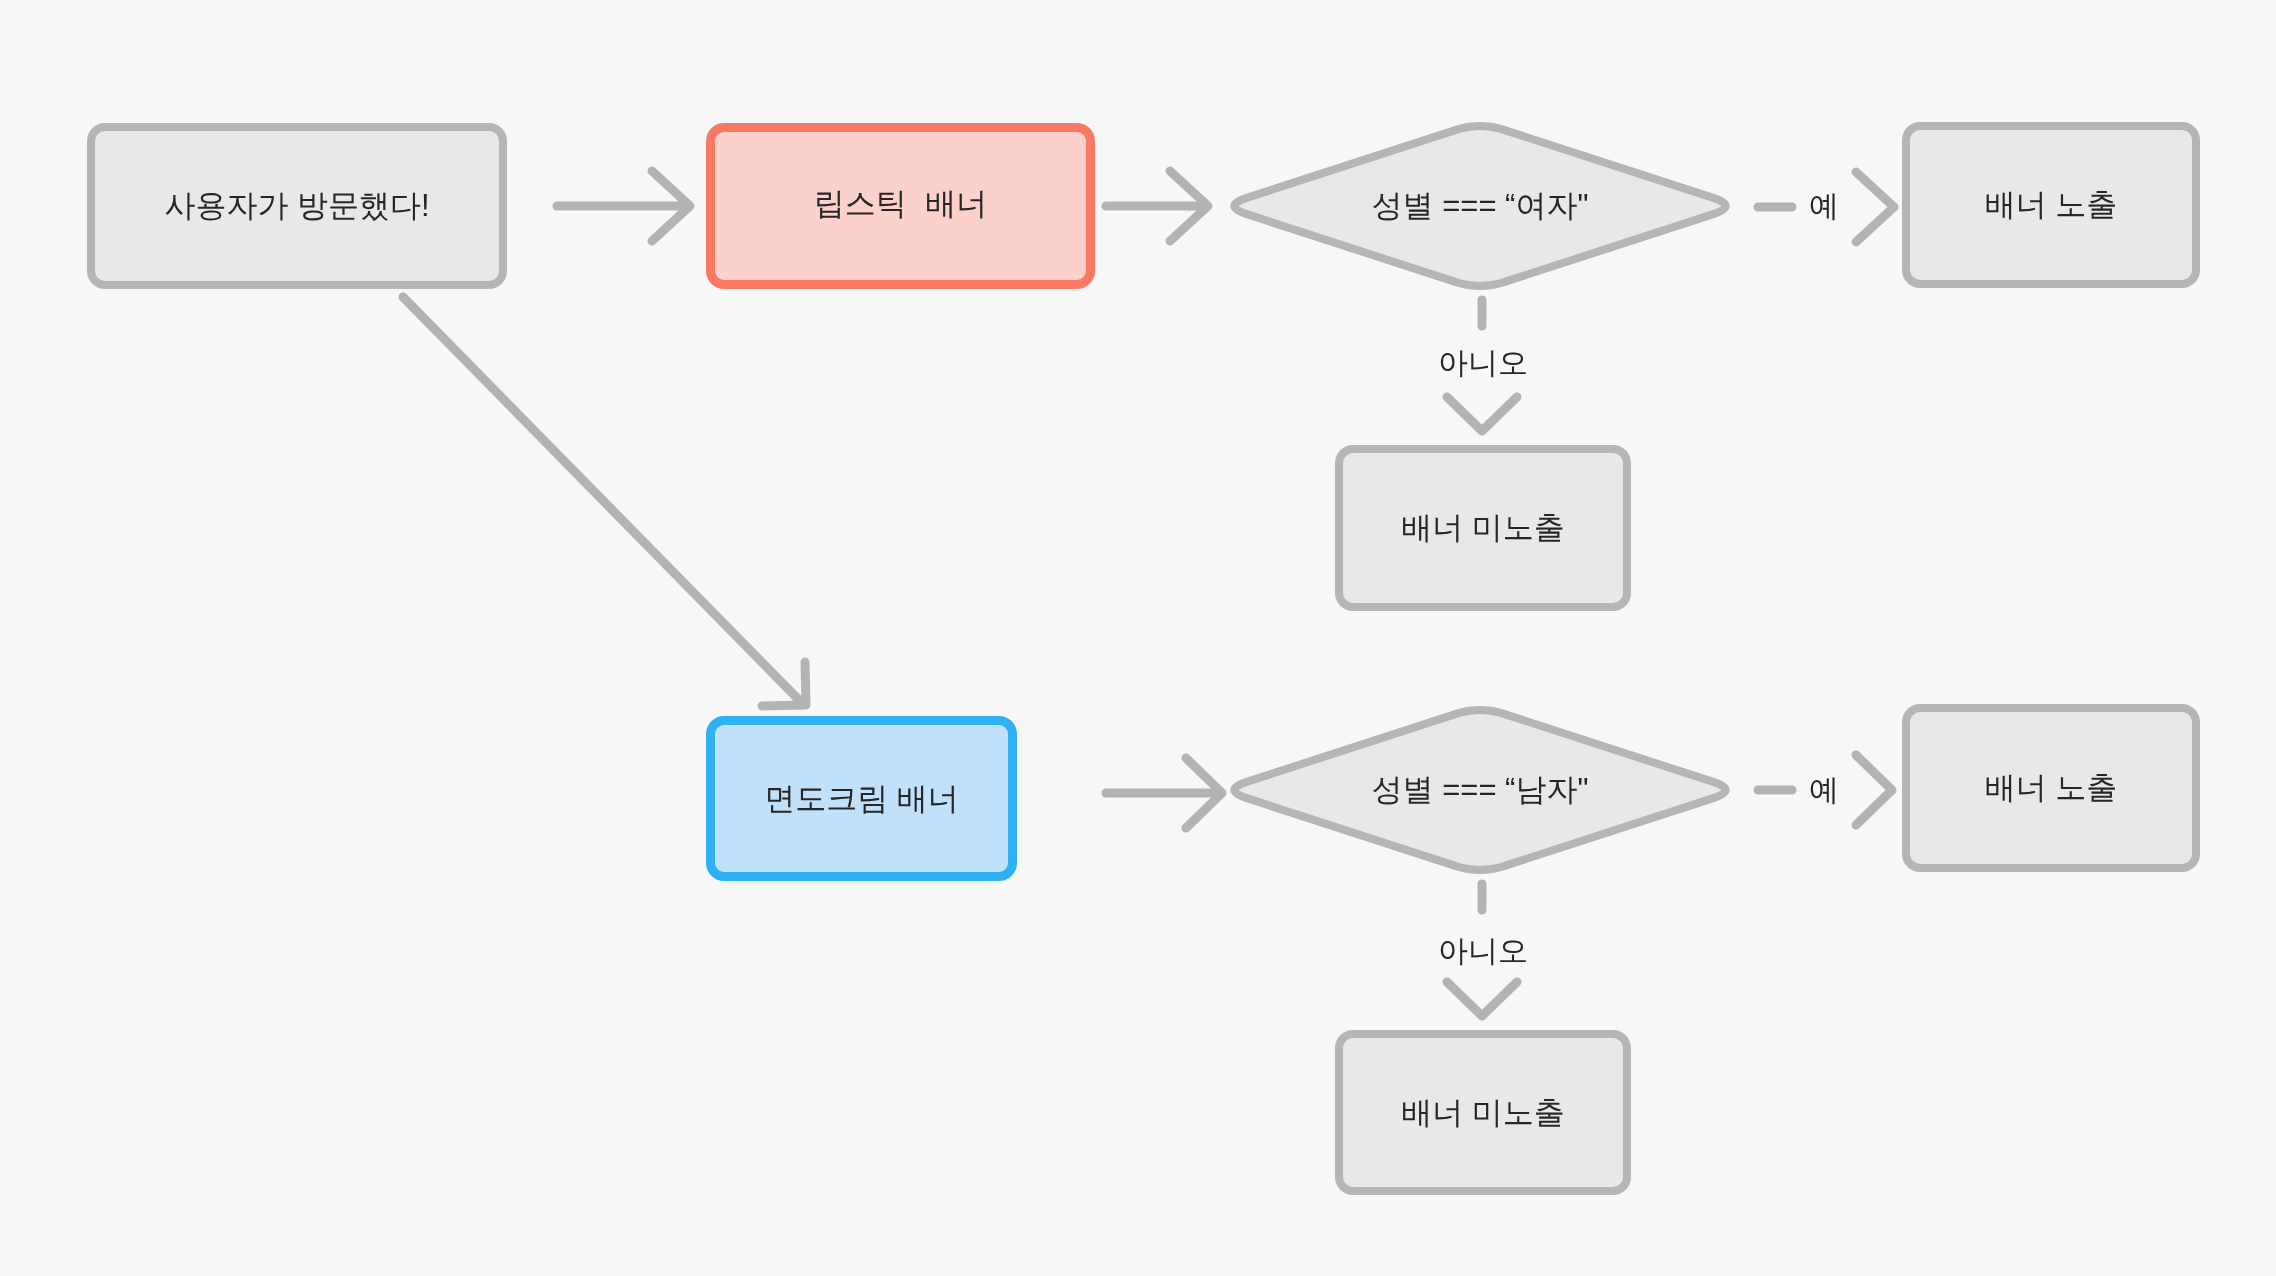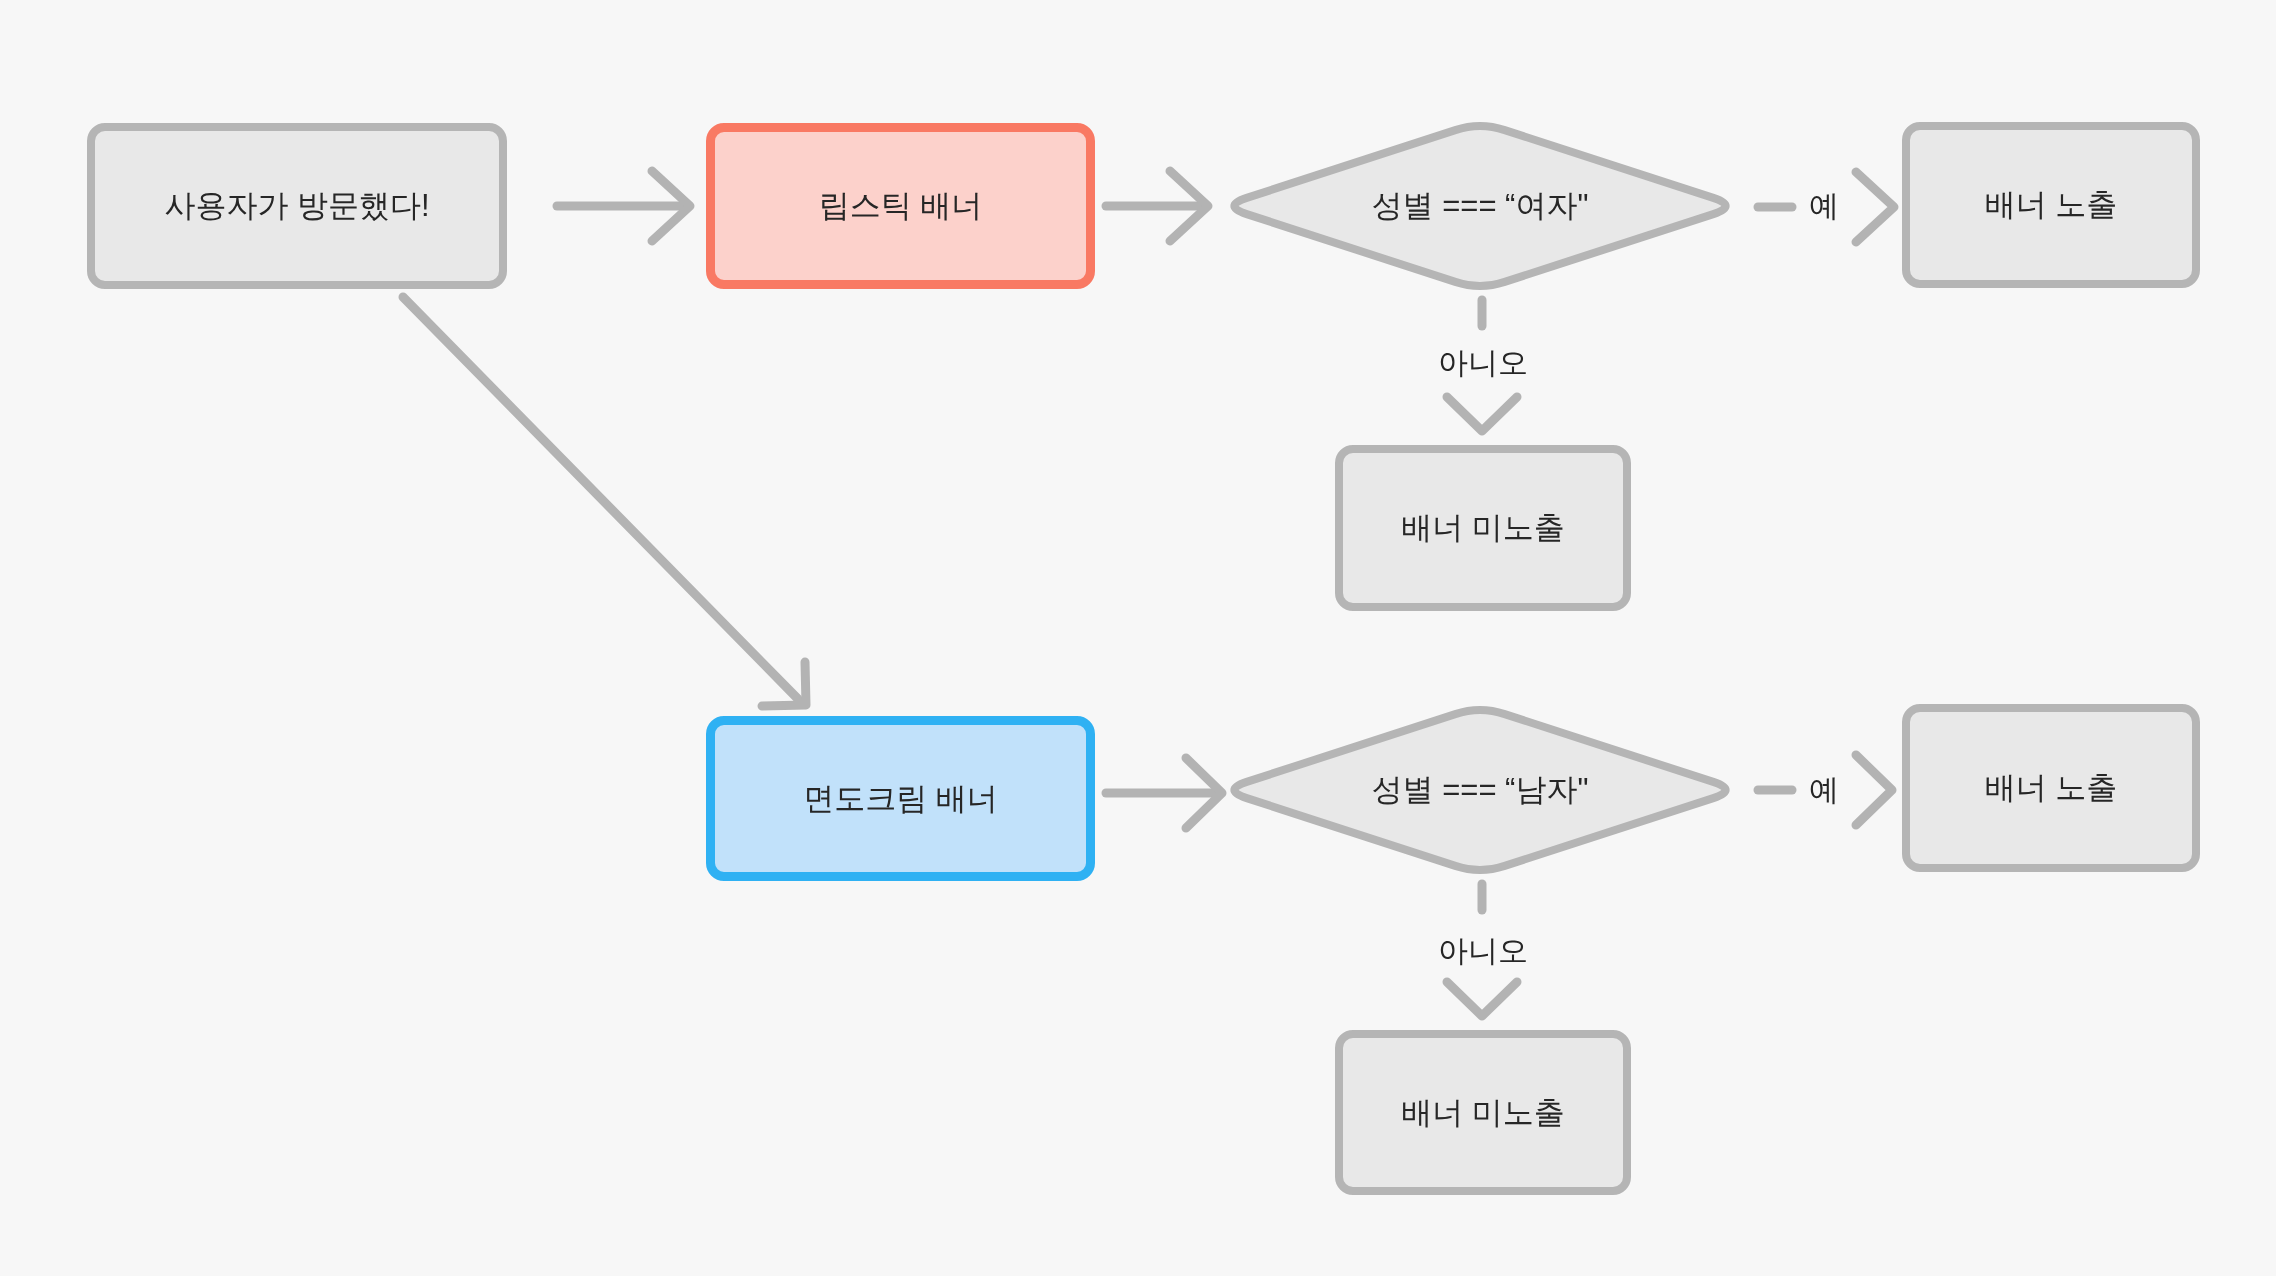--- a/index.html
+++ b/index.html
@@ -51,20 +51,21 @@
     cursor:default;
   }
   .rect{
     background:var(--c-node-fill);
     border:8px solid var(--c-node-border);
     border-radius:18px;
   }
   .rect.red{
     background:var(--c-lipstick-fill);
     border:9px solid var(--c-lipstick-border);
+    font-family:Liberation Mono, monospace;
   }
   .rect.blue{
     background:var(--c-shaving-fill);
     border:9px solid var(--c-shaving-border);
   }
   .diamond{
     background:none;
     border:none;
   }
   .diamond-shape{
@@ -137,21 +138,21 @@
   </div>
 
   <div class="node rect" style="left:1902px;top:122px;width:298px;height:166px">
     <span class="node-label">배너 노출</span>
   </div>
 
   <div class="node rect" style="left:1335px;top:445px;width:296px;height:166px">
     <span class="node-label">배너 미노출</span>
   </div>
 
-  <div class="node rect blue" style="left:706px;top:716px;width:389px;height:165px">
+  <div class="node rect blue" style="left:706px;top:716px;width:311px;height:165px">
     <span class="node-label">면도크림 배너</span>
   </div>
 
   <div class="node diamond" style="left:1210px;top:695px;width:540px;height:190px">
     <svg class="diamond-shape" width="540" height="190" viewBox="0 0 540 190">
       <path d="M 36.7 86.9 L 245.3 19.1 Q 270 11 294.7 19.1 L 503.3 86.9 Q 528 95 503.3 103.1 L 294.7 170.9 Q 270 179 245.3 170.9 L 36.7 103.1 Q 12 95 36.7 86.9 Z"></path>
     </svg>
     <span class="node-label">성별 === “남자"</span>
   </div>
 

